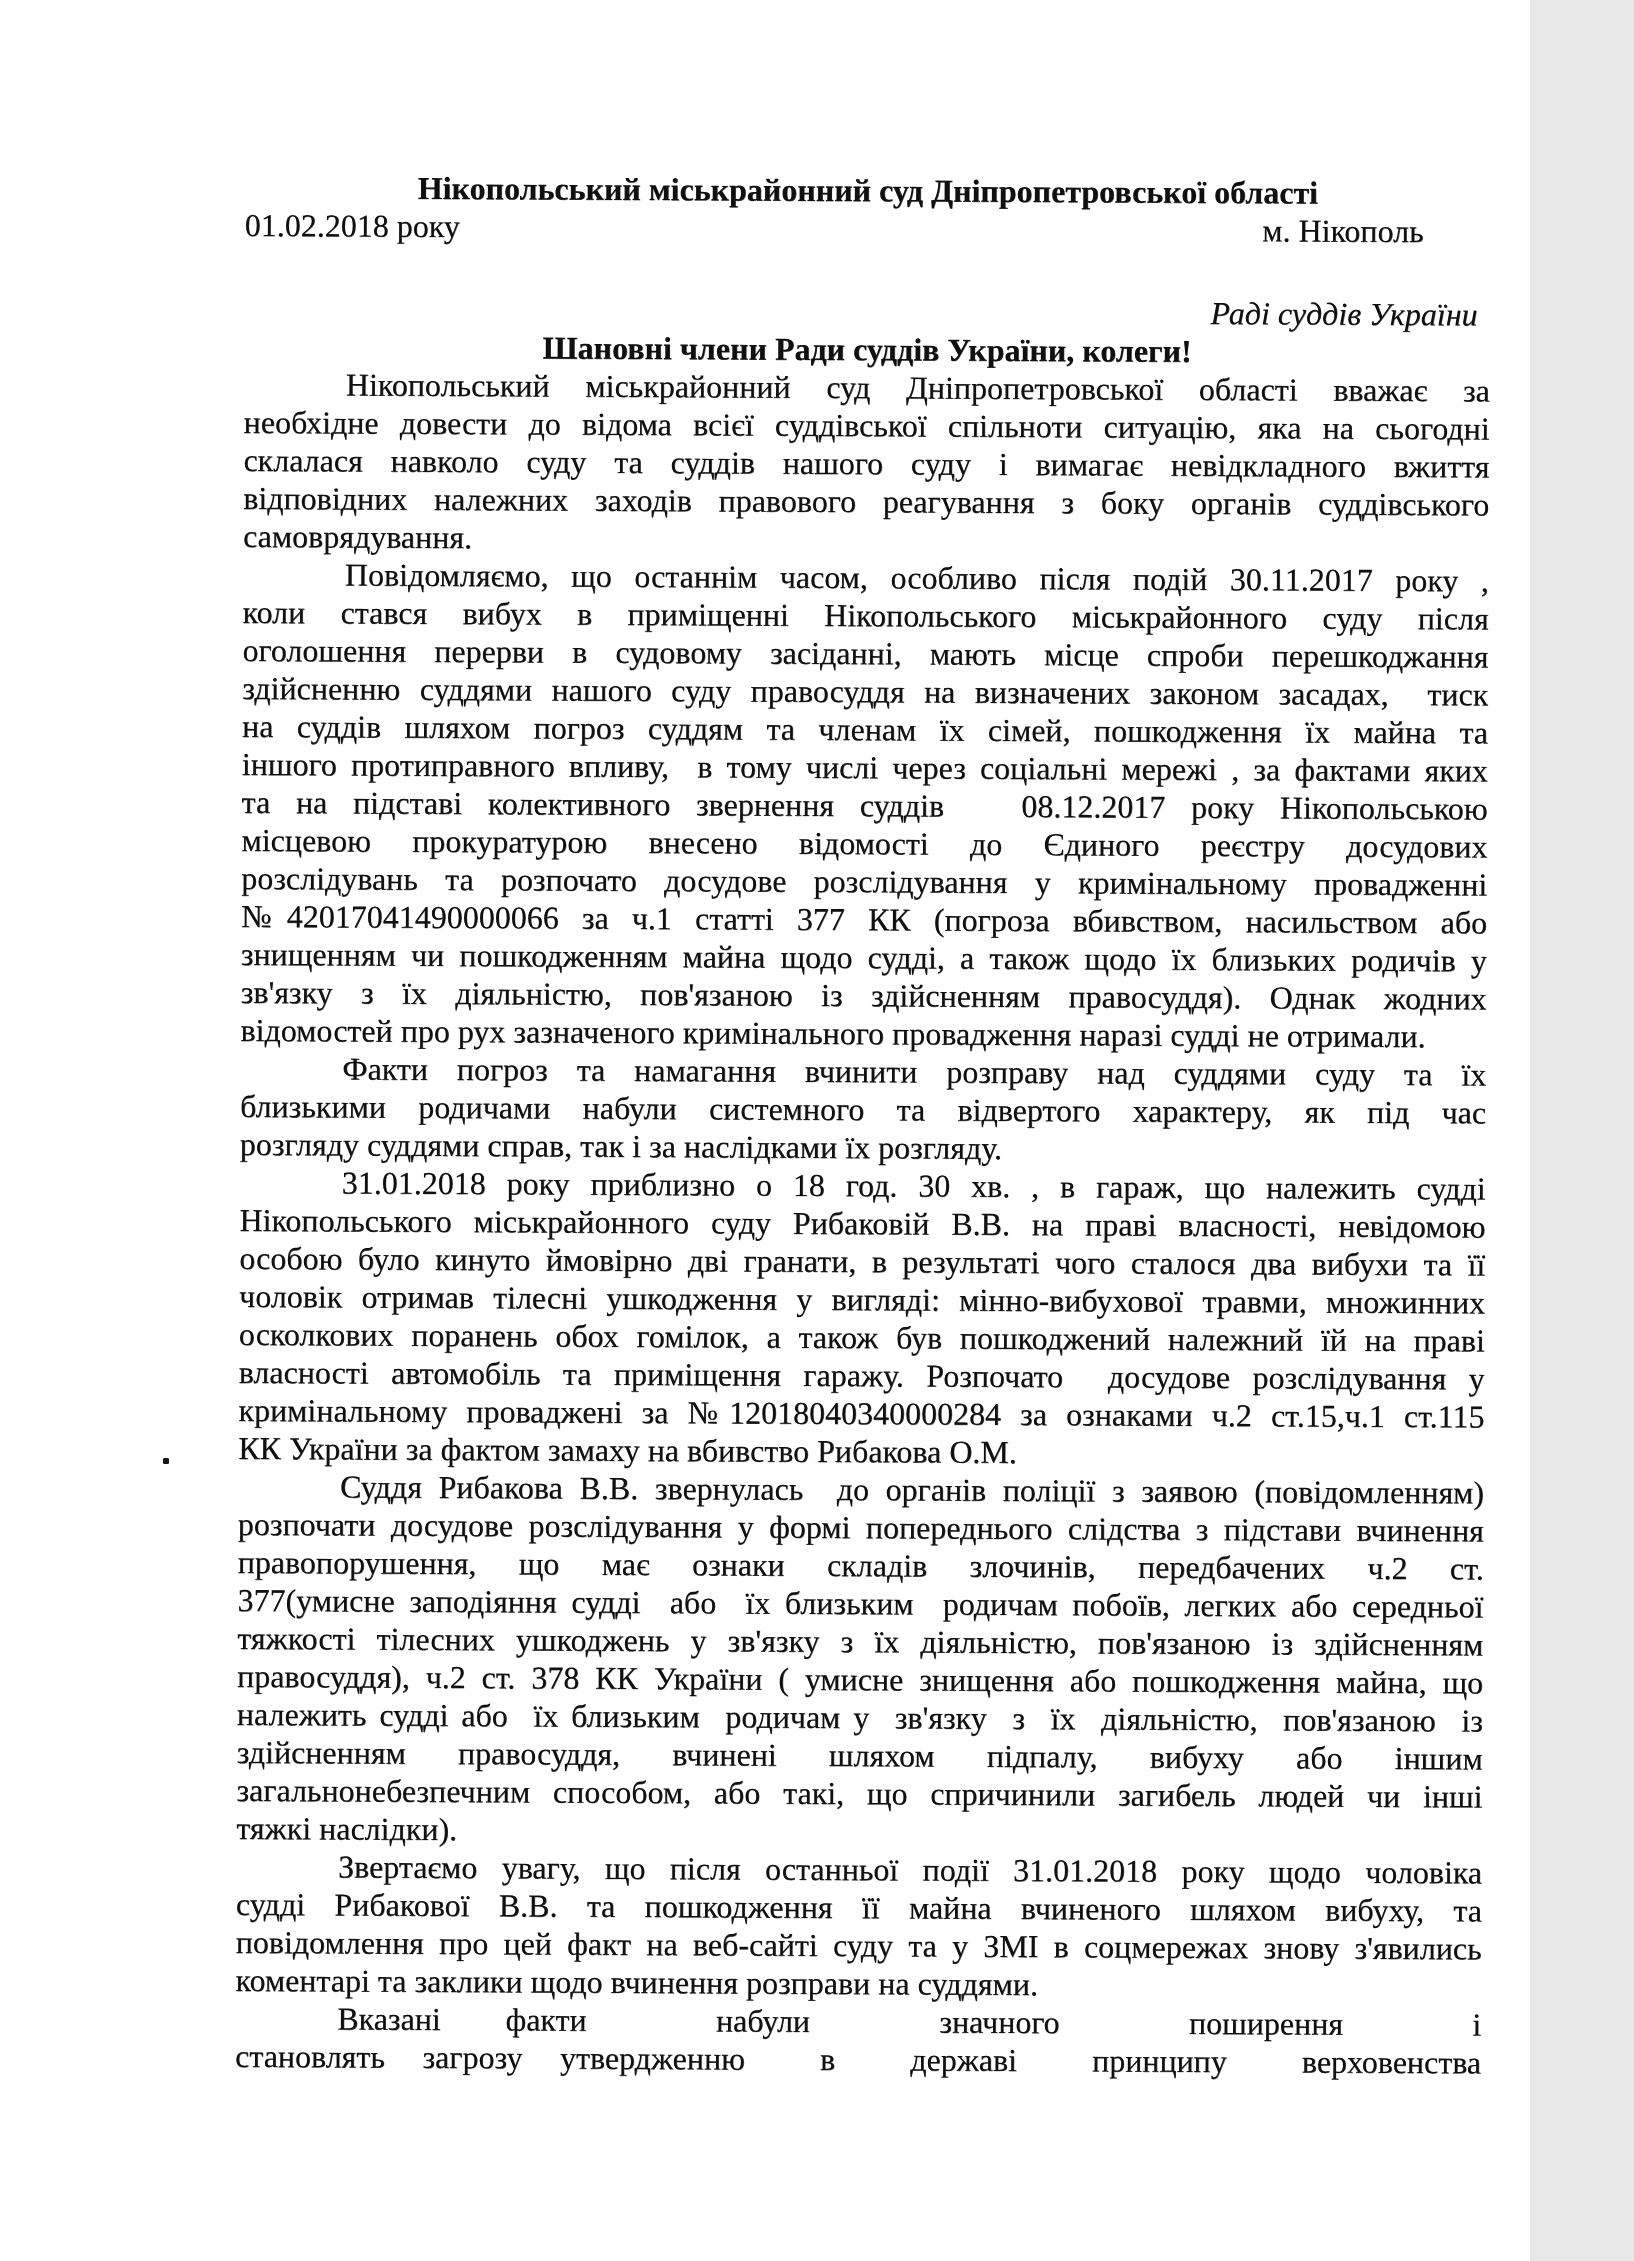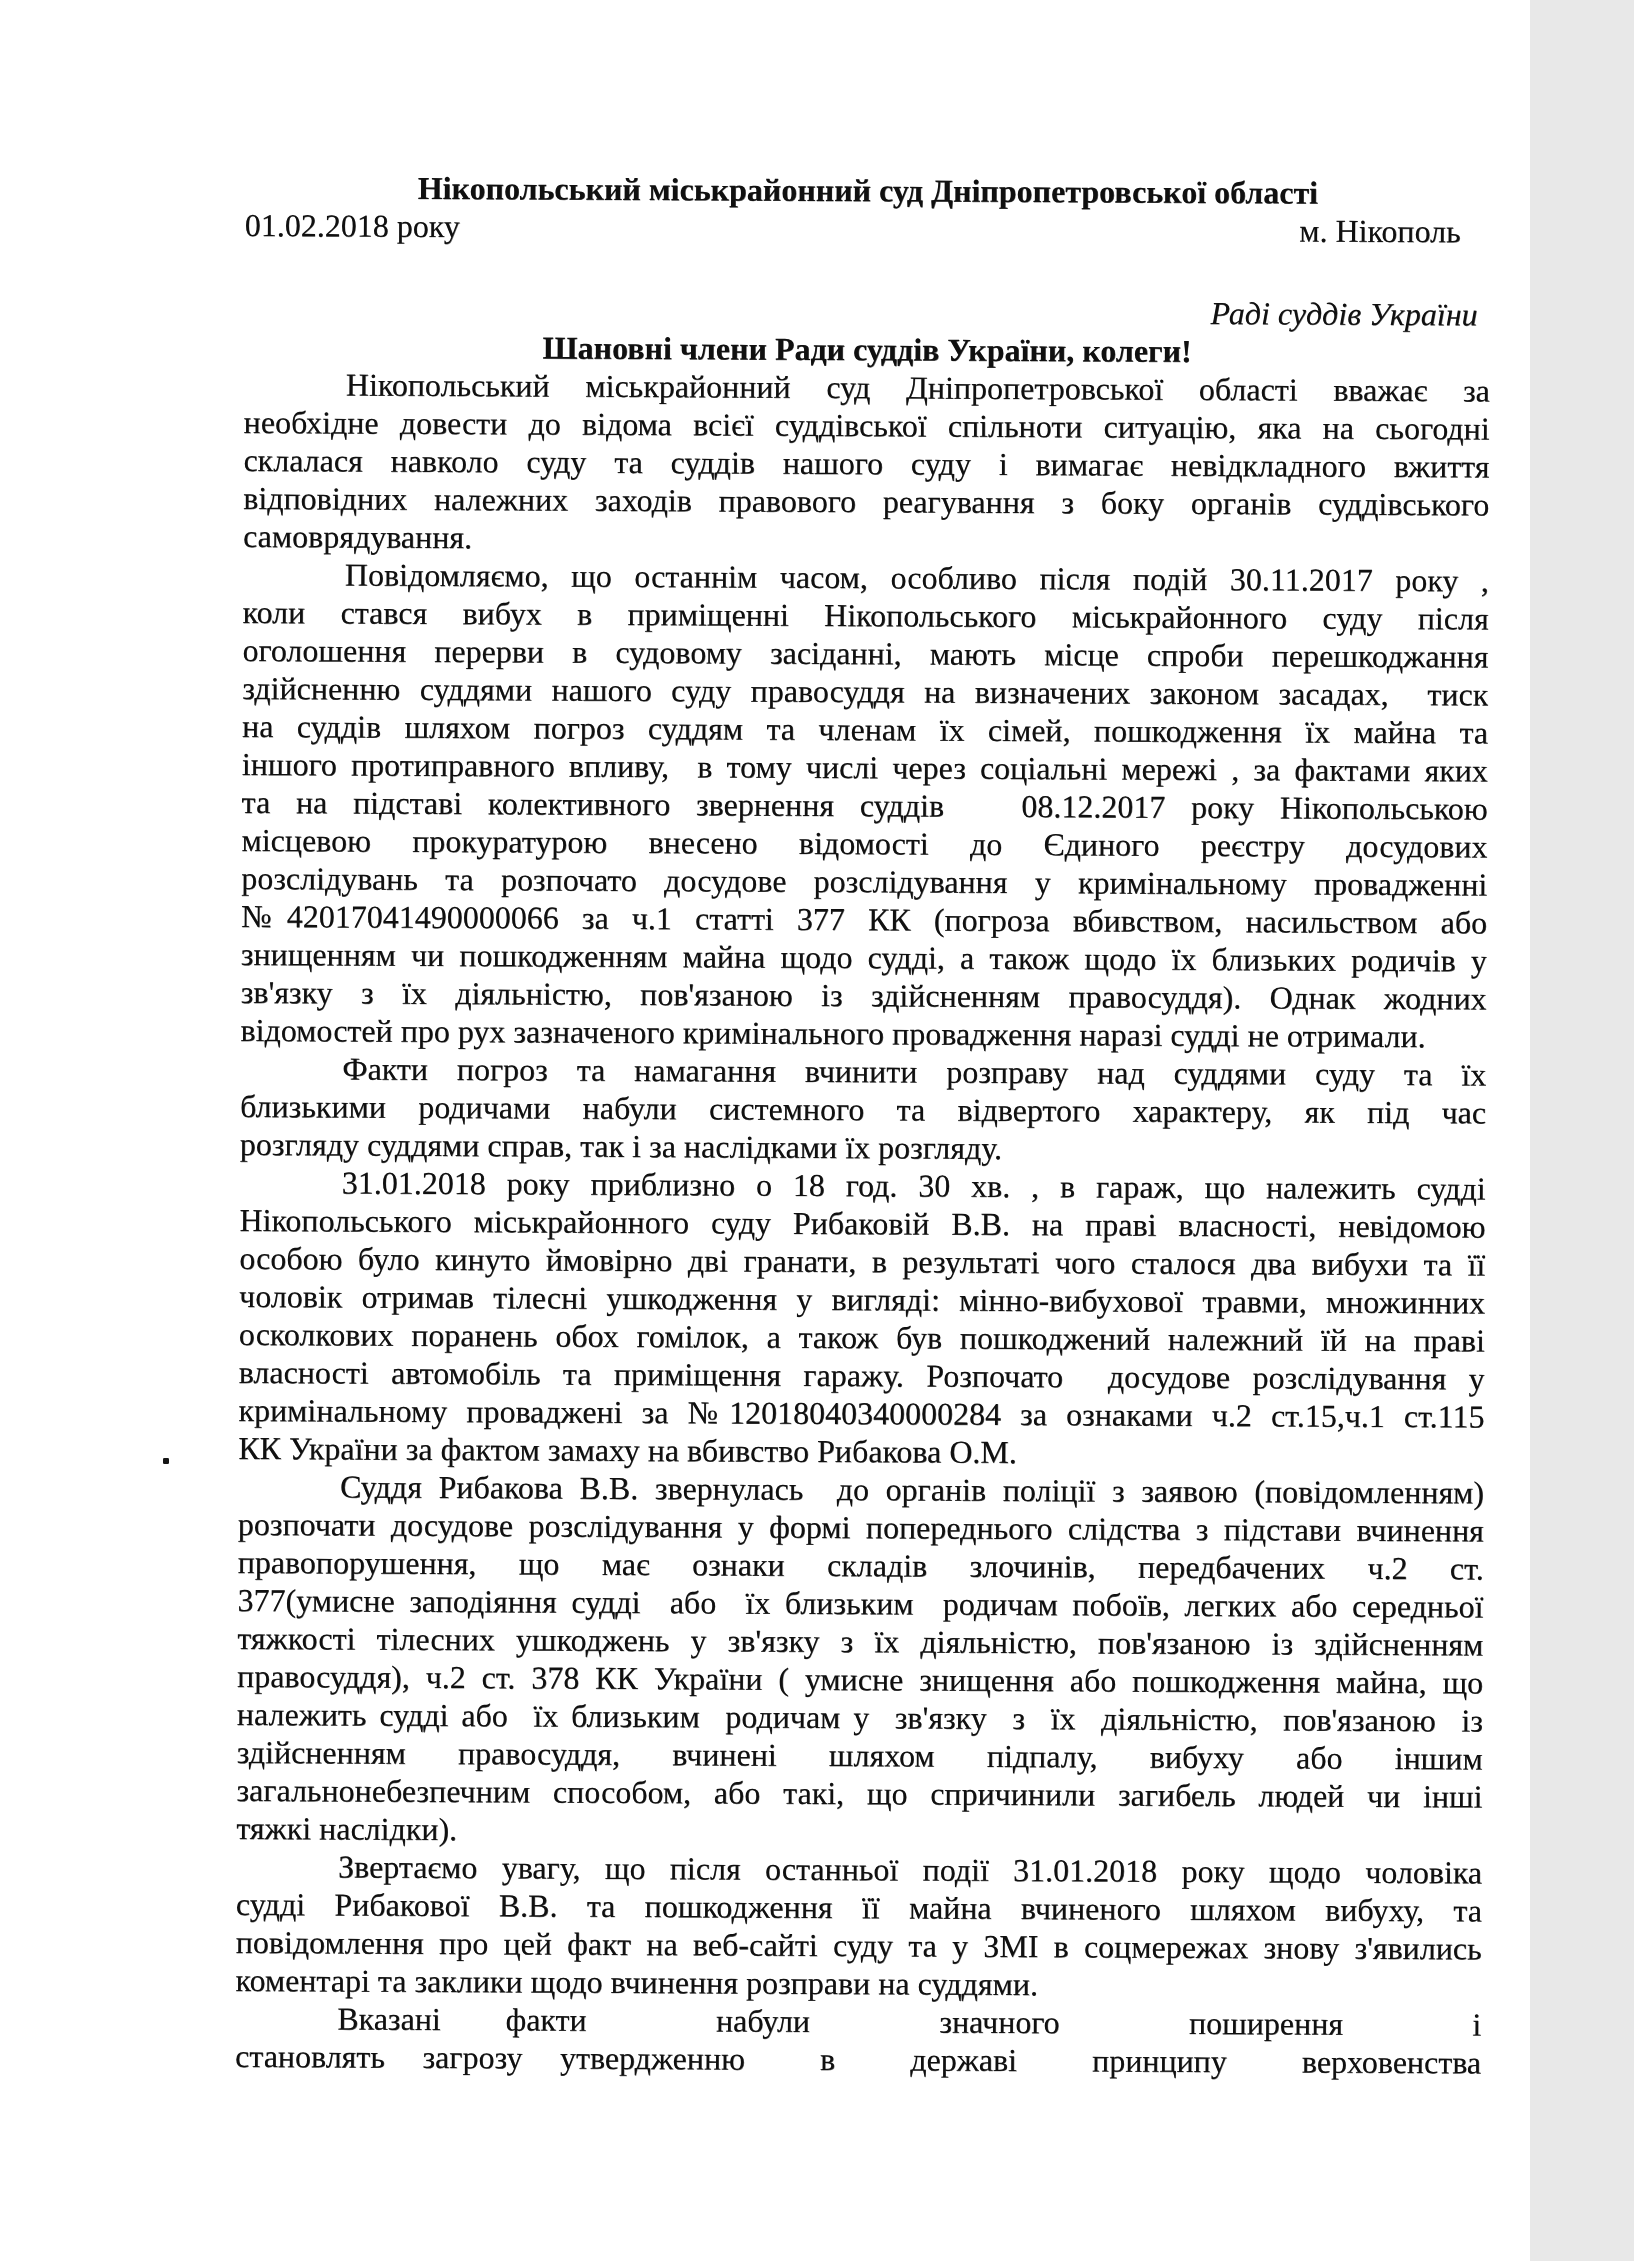--- a/index.html
+++ b/index.html
@@ -32,21 +32,21 @@
     font-weight: bold;
     white-space: nowrap;
     height: 38px;
   }
   .date-line {
     display: flex;
     justify-content: space-between;
     height: 38px;
   }
   .date-line .city {
-    margin-right: 30px;
+    margin-right: 67px;
   }
   .addressee {
     margin-top: 45px;
     text-align: right;
     font-style: italic;
     padding-right: 12.7px;
     height: 38px;
   }
   .salutation {
     text-align: center;

